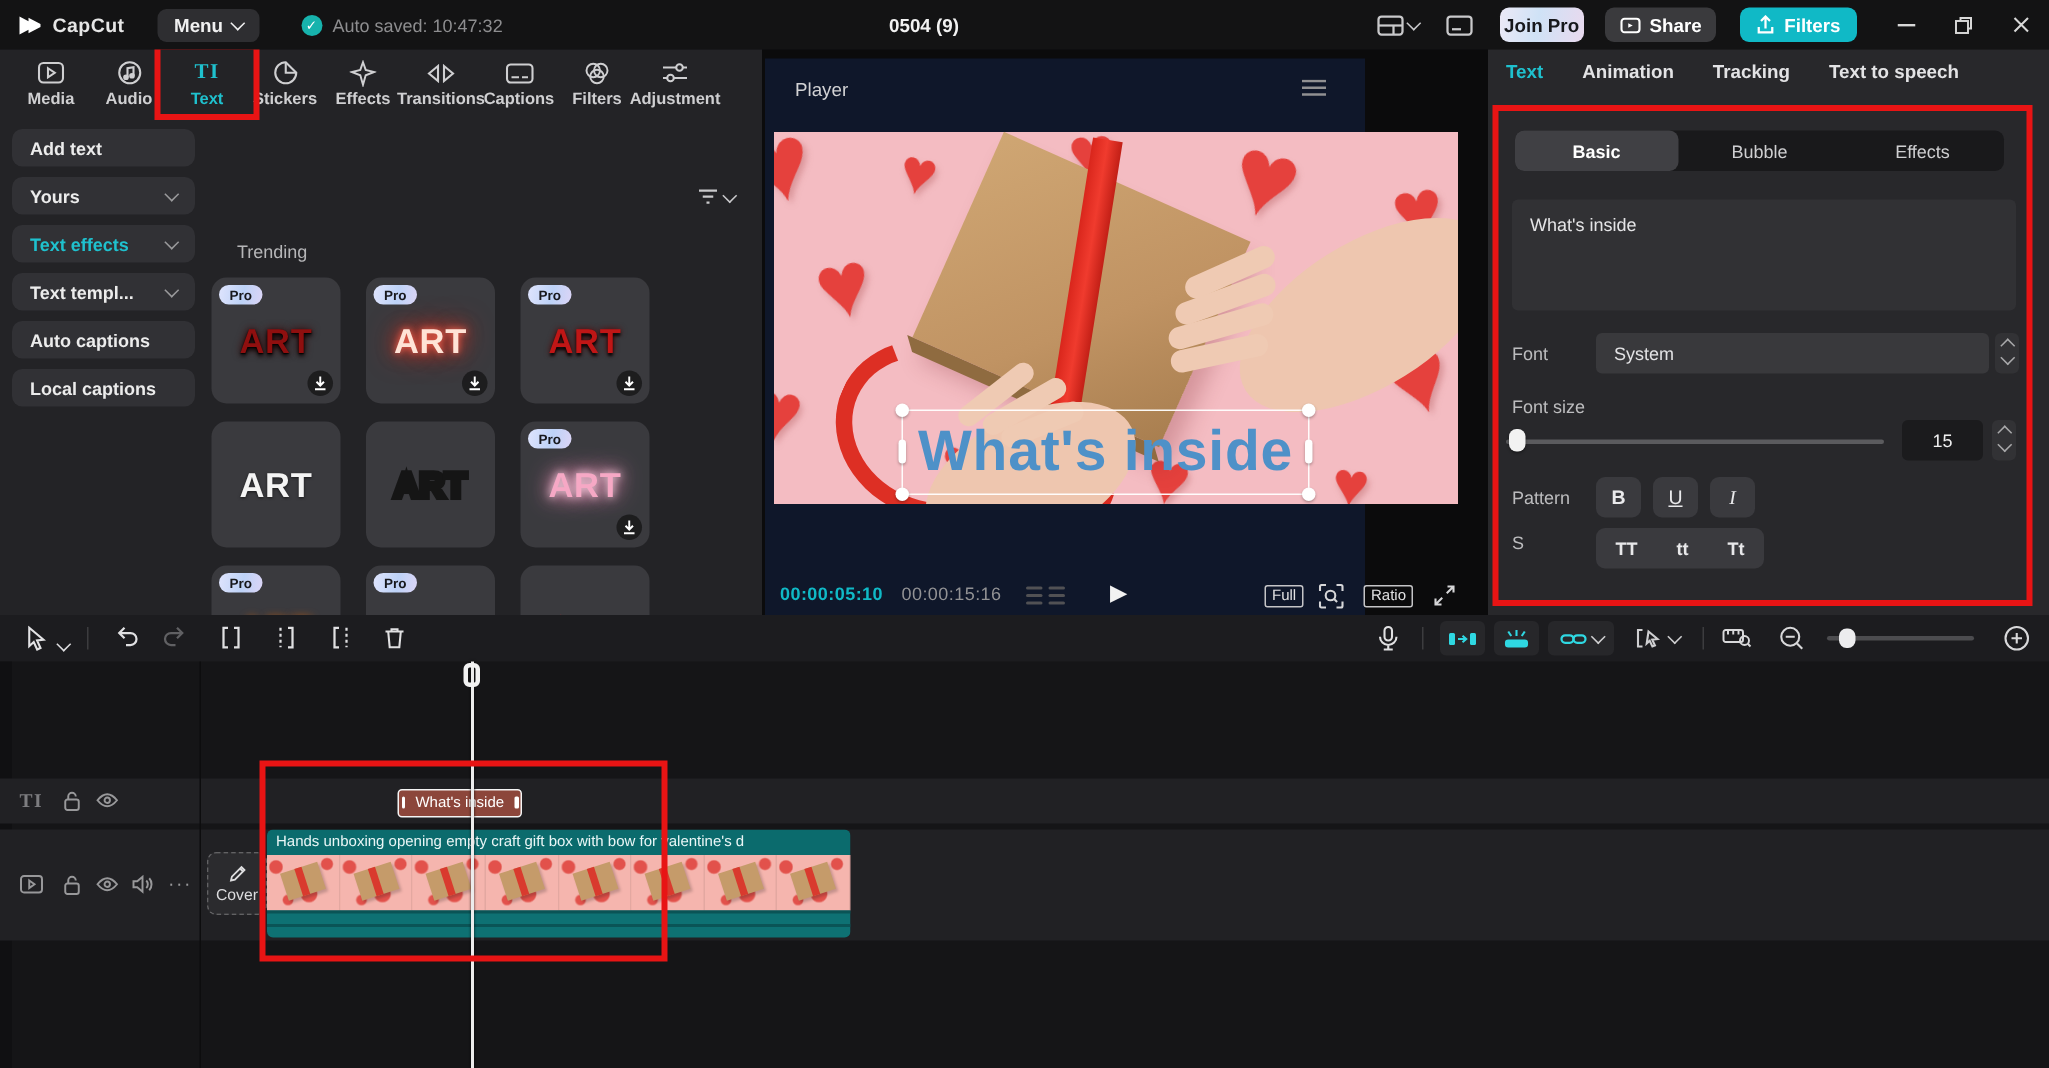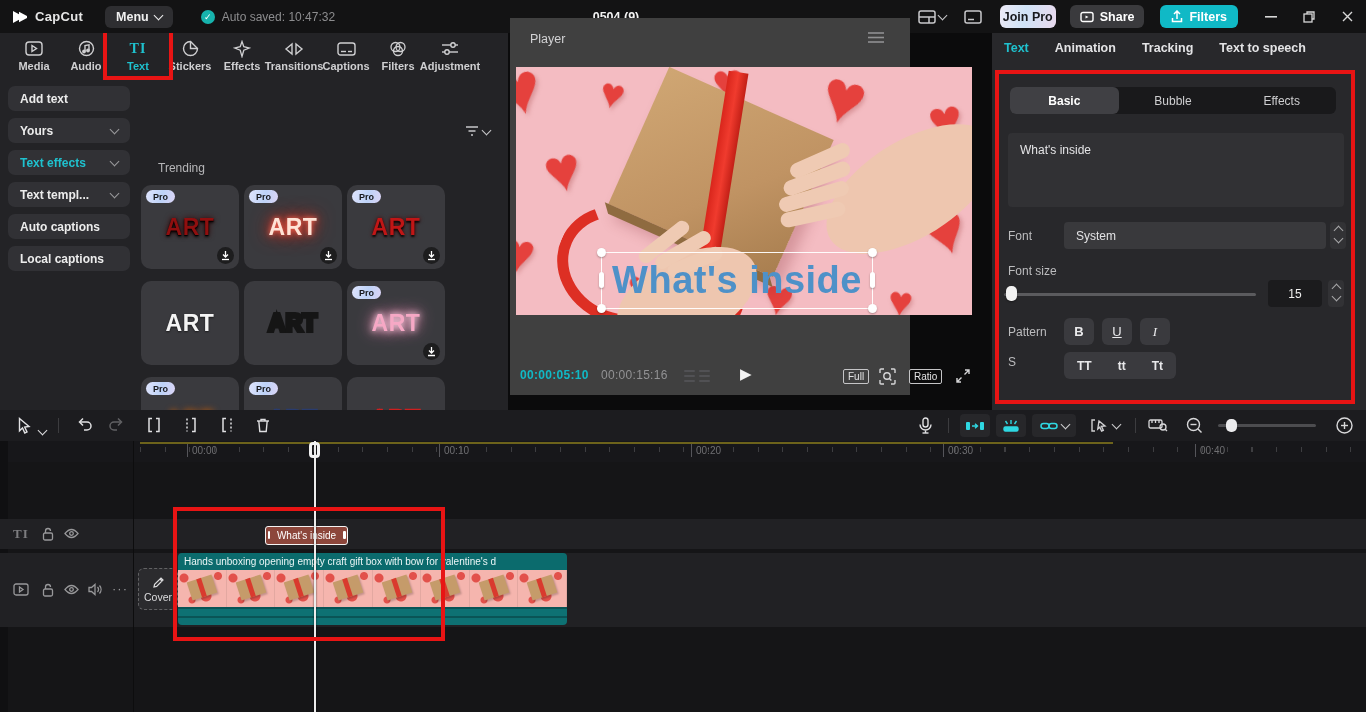--- a/index.html
+++ b/index.html
@@ -37,36 +37,36 @@
 
   #sidebar{position:absolute;left:8px;top:53px;width:122px}
   .side-btn{position:relative;width:122px;height:25px;border-radius:7px;background:#313135;margin-bottom:7px;display:flex;align-items:center;justify-content:space-between;padding:0 12px;box-sizing:border-box;color:#ececec;font-size:12px;font-weight:700}
   .side-btn.active{color:#1fc1ce}
   .side-btn .chev{color:#9a9a9c}
 
   #library{position:absolute;left:133px;top:46px;right:0;bottom:0}
   .filter-ic{position:absolute;right:18px;top:46px;color:#c9c9cb;display:flex;align-items:center;gap:4px}
   .section-title{position:absolute;left:25px;top:82px;font-size:12px;color:#b6b6b8}
   #card-grid{position:absolute;left:8px;top:106px;width:360px;display:grid;grid-template-columns:repeat(3,86px);grid-auto-rows:84px;column-gap:17px;row-gap:12px}
-  .card{position:relative;width:98px;height:84px;border-radius:10px;background:#3a3a3e;overflow:hidden}
+  .card{position:relative;width:86px;height:84px;border-radius:10px;background:#3a3a3e;overflow:hidden}
   .card-art{position:absolute;inset:0;display:flex;align-items:center;justify-content:center;font-size:23px;font-weight:800;letter-spacing:.5px}
   .pro-badge{position:absolute;left:5px;top:5px;background:linear-gradient(100deg,#dfe4fd,#bdd2f7 55%,#dcd5f6);color:#17181c;font-size:9px;font-weight:800;border-radius:8px;padding:1.5px 7px;z-index:3}
   .dl-circle{position:absolute;right:5px;bottom:5px;width:17px;height:17px;border-radius:50%;background:rgba(10,10,10,.6);display:flex;align-items:center;justify-content:center;z-index:3}
   .fx-darkred{color:#8f0f0f;text-shadow:0 1px 1px #000,0 2px 3px rgba(0,0,0,.85),0 0 6px #3a0000}
   .fx-glowred{color:#ffe3d6;text-shadow:0 0 5px #ff6a55,0 0 12px #f03524,0 0 20px #d02415}
   .fx-red{color:#c01616;text-shadow:0 2px 2px rgba(0,0,0,.85),0 0 4px #500}
   .fx-white{color:#f4f4f4;text-shadow:0 1px 2px rgba(0,0,0,.6)}
   .fx-outline{color:#fff;-webkit-text-stroke:4px #151515;text-shadow:0 1px 2px rgba(0,0,0,.5)}
   .fx-pink{color:#f6a8c5;text-shadow:0 0 6px #ffd9e8,0 0 12px #ff9ec6,0 0 18px #ff8ab8}
   .fx-gold{color:#ffb31f;text-shadow:0 1px 0 #8a4a00,0 2px 2px rgba(0,0,0,.7),0 0 6px #c85a00}
   .fx-navy{color:#f2f4f8;-webkit-text-stroke:2.5px #2a3c6e;text-shadow:0 2px 2px rgba(0,0,0,.5)}
   .fx-yellowred{color:#ffd919;-webkit-text-stroke:2.5px #cf1f1f;text-shadow:0 2px 0 rgba(0,0,0,.4)}
 
   
-  #player{position:absolute;left:510px;top:18px;width:400px;height:377px;background:#404040}
+  #player{position:absolute;left:510px;top:39px;width:400px;height:377px;background:#0f172a}
   .player-title{position:absolute;left:20px;top:14px;font-size:12.5px;color:#d2d2d4}
   .player-menu{position:absolute;right:26px;top:14px}
   #video{position:absolute;left:6px;top:49px;width:456px;height:248px;background:#f4bcc2;overflow:hidden}
   .heart{position:absolute;color:#e5413d;line-height:1;filter:drop-shadow(2px 3px 2px rgba(140,30,30,.25))}
   .ribbon-arc{position:absolute;border:11px solid transparent;border-radius:50%}
   .giftbox{position:absolute;left:115px;top:30px;width:180px;height:150px;background:linear-gradient(135deg,#cfa673 0%,#c09363 60%,#a87e4f 100%);transform:rotate(24deg);box-shadow:10px 12px 14px rgba(120,30,40,.25)}
   .giftbox::after{content:"";position:absolute;left:0;right:0;bottom:-9px;height:9px;background:#8f6b40;transform:skewX(40deg);transform-origin:left}
   .gift-ribbon{position:absolute;left:196px;top:4px;width:20px;height:212px;background:linear-gradient(90deg,#d9261c,#f03b2e 50%,#c21f16);transform:rotate(9deg)}
   .hand{position:absolute;background:#eec6af;border-radius:50%}
   .finger{position:absolute;background:#efcab3;border-radius:10px}
@@ -695,32 +695,20 @@
         <svg width="17" height="17" viewBox="0 0 17 17">
             <g stroke="#d8d8da" stroke-width="1.4" fill="none">
               <circle cx="8.5" cy="8.5" r="7.5"></circle>
               <line x1="5" y1="8.5" x2="12" y2="8.5"></line>
               <line x1="8.5" y1="5" x2="8.5" y2="12"></line>
             </g>
           </svg>
       </span>
     </div>
 
-    <div id="ruler">
-      <span class="ruler-range"></span>
-      <span class="ruler-ticks"></span>
-      <div id="ruler-labels">
-
-      <span class="rlabel">00:00</span>
-          <span class="rlabel">00:10</span>
-          <span class="rlabel">00:20</span>
-          <span class="rlabel">00:30</span>
-          <span class="rlabel">00:40</span>
-        </div>
-    </div>
 
     <div class="left-gutter"></div>
 
     <div class="track-row" style="top:109px;height:30px">
       <span class="th-ic ti-glyph" style="left:13px;top:7px;color:#7d7d80;font-size:13px">TI</span>
       <span class="th-ic" style="left:42px;top:8px">
         <svg width="12" height="14" viewBox="0 0 12 14">
             <g stroke="#98989a" stroke-width="1.3" fill="none">
               <rect x="1.5" y="6" width="9" height="7" rx="1.5"></rect>
               <path d="M3.5 6 V4 a2.5 2.5 0 0 1 5 0"></path>

